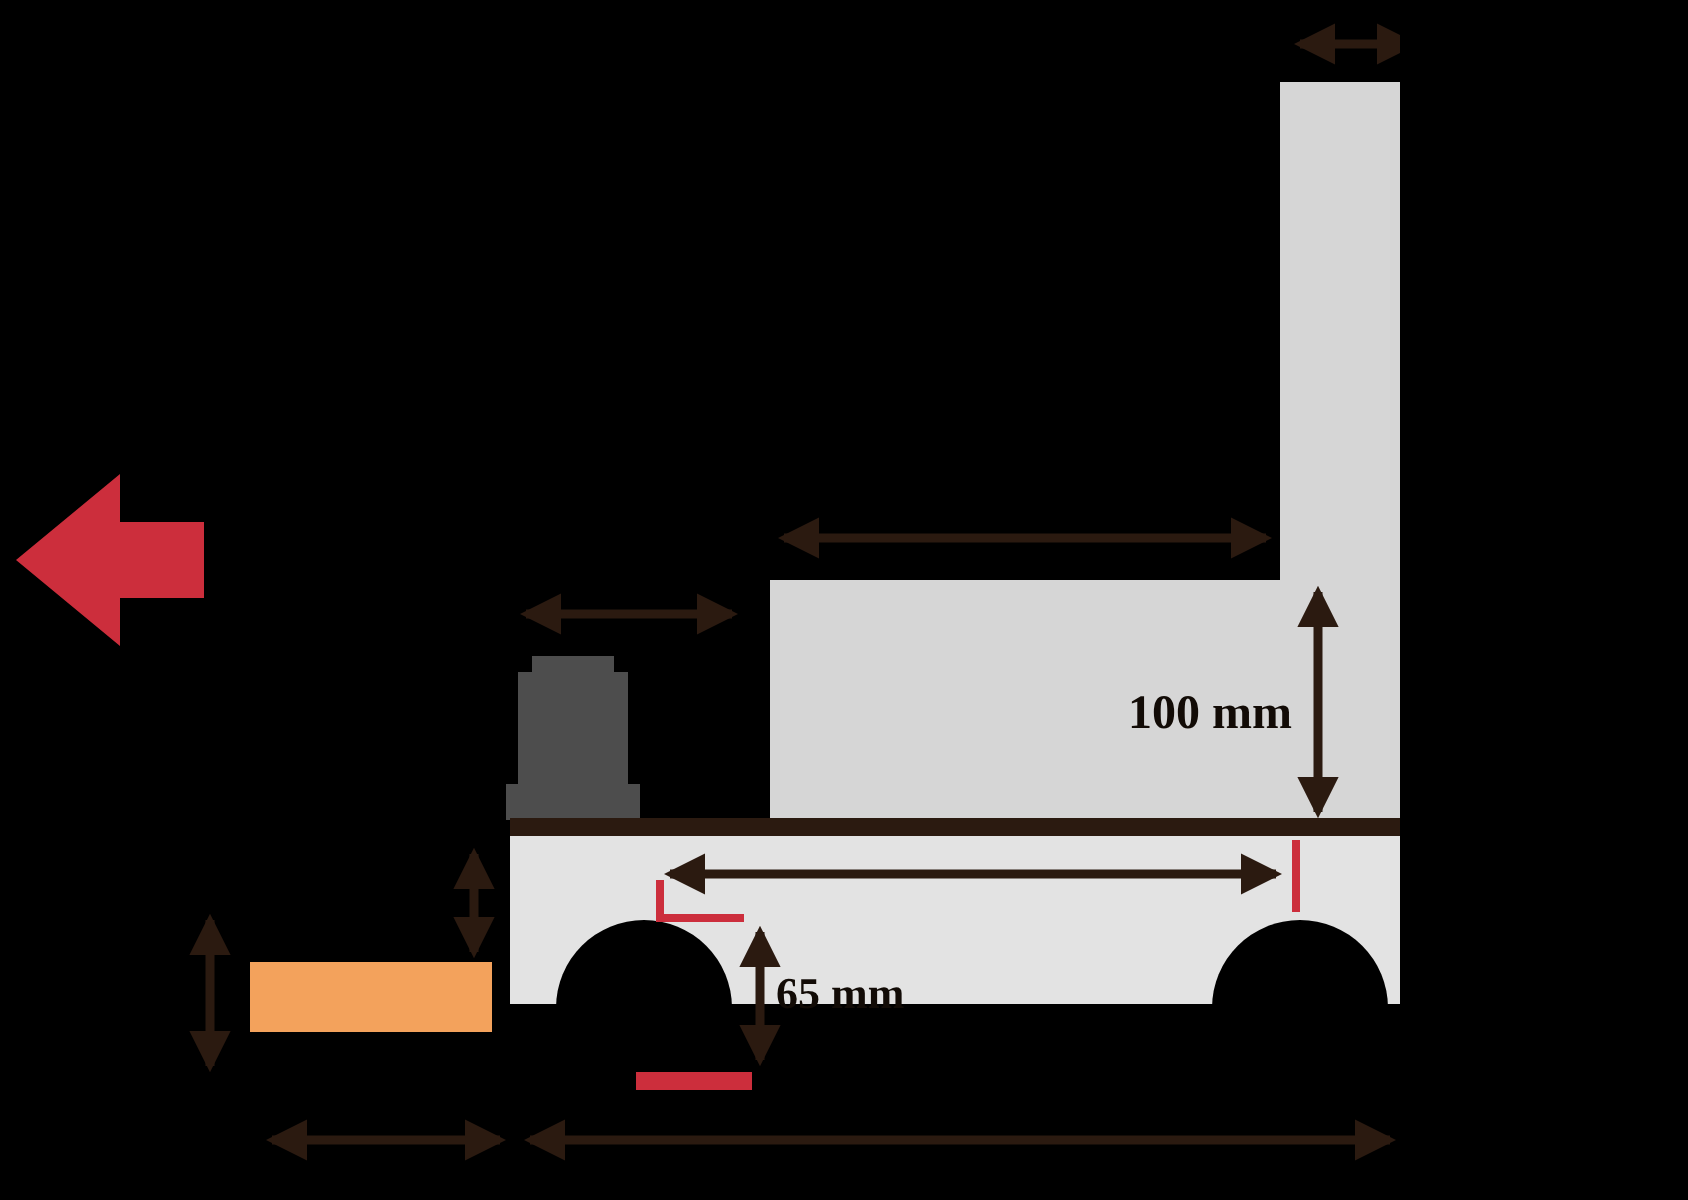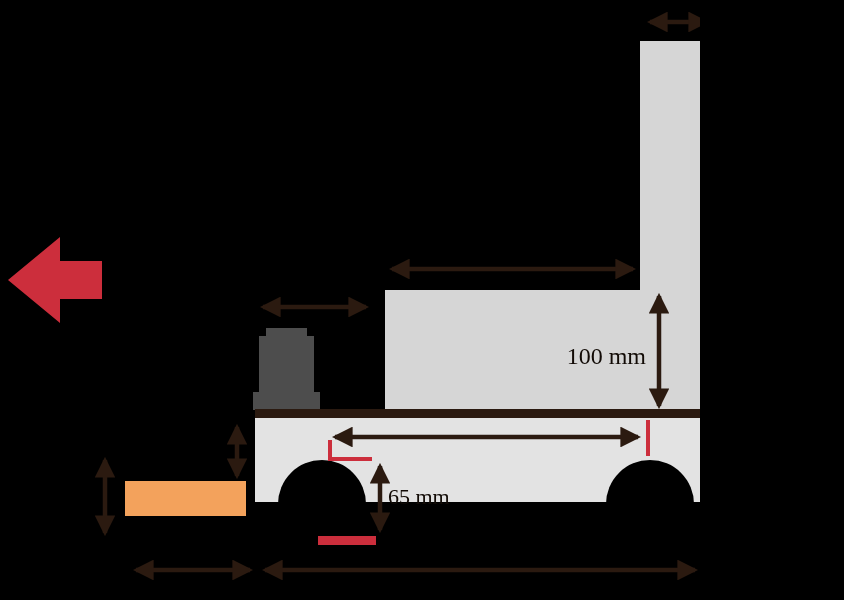--- a/index.html
+++ b/index.html
@@ -6,20 +6,21 @@
     margin: 0;
     padding: 0;
     background: var(--background, #000000);
   }
   .stage {
     position: relative;
     width: 700px;
     height: 600px;
     background: var(--background, #000000);
     overflow: hidden;
+    font-weight: bold;
   }
   svg { display: block; }
 
   .bg        { fill: var(--background, #000000); }
   .structure { fill: var(--structure-gray, #d6d6d6); }
   .chassis   { fill: var(--chassis-gray, #e3e3e3); }
   .cab       { fill: var(--cab-gray, #4d4d4d); }
   .platform  { fill: var(--platform-orange, #f3a25c); }
   .wheel     { fill: #000000; }
 

